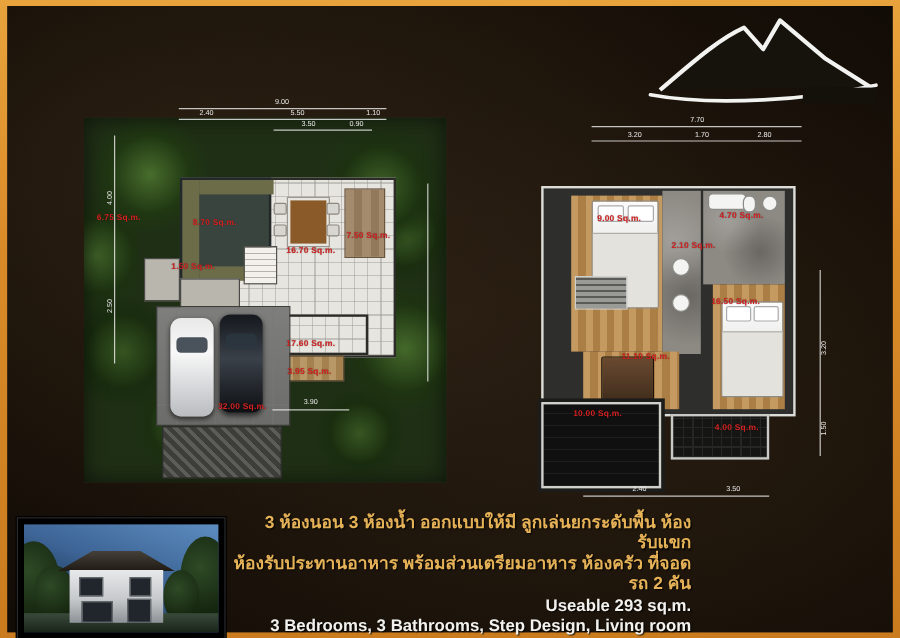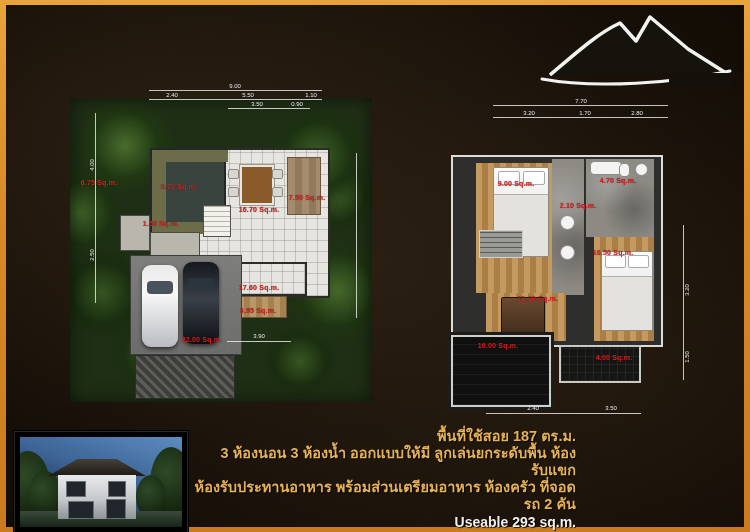--- a/index.html
+++ b/index.html
@@ -247,21 +247,20 @@
       <div class="hroof2"></div>
       <div class="hbody"></div>
       <div class="hwin" style="left:46px;top:44px;width:18px;height:14px;"></div>
       <div class="hwin" style="left:88px;top:44px;width:16px;height:14px;"></div>
       <div class="hwin" style="left:48px;top:64px;width:24px;height:16px;"></div>
       <div class="hwin" style="left:86px;top:62px;width:18px;height:18px;"></div>
     </div>
   </div>
 
   <div class="desc">
-    <div class="thai">พื้นที่ใช้สอย 187 ตร.ม.</div>
     <div class="thai">3 ห้องนอน 3 ห้องน้ำ ออกแบบให้มี ลูกเล่นยกระดับพื้น ห้องรับแขก</div>
     <div class="thai">ห้องรับประทานอาหาร พร้อมส่วนเตรียมอาหาร ห้องครัว ที่จอดรถ 2 คัน</div>
     <div class="eng">Useable 293 sq.m.</div>
     <div class="eng">3 Bedrooms, 3 Bathrooms, Step Design, Living room</div>
 
   </div>
 
 
  </div>
 </div>

